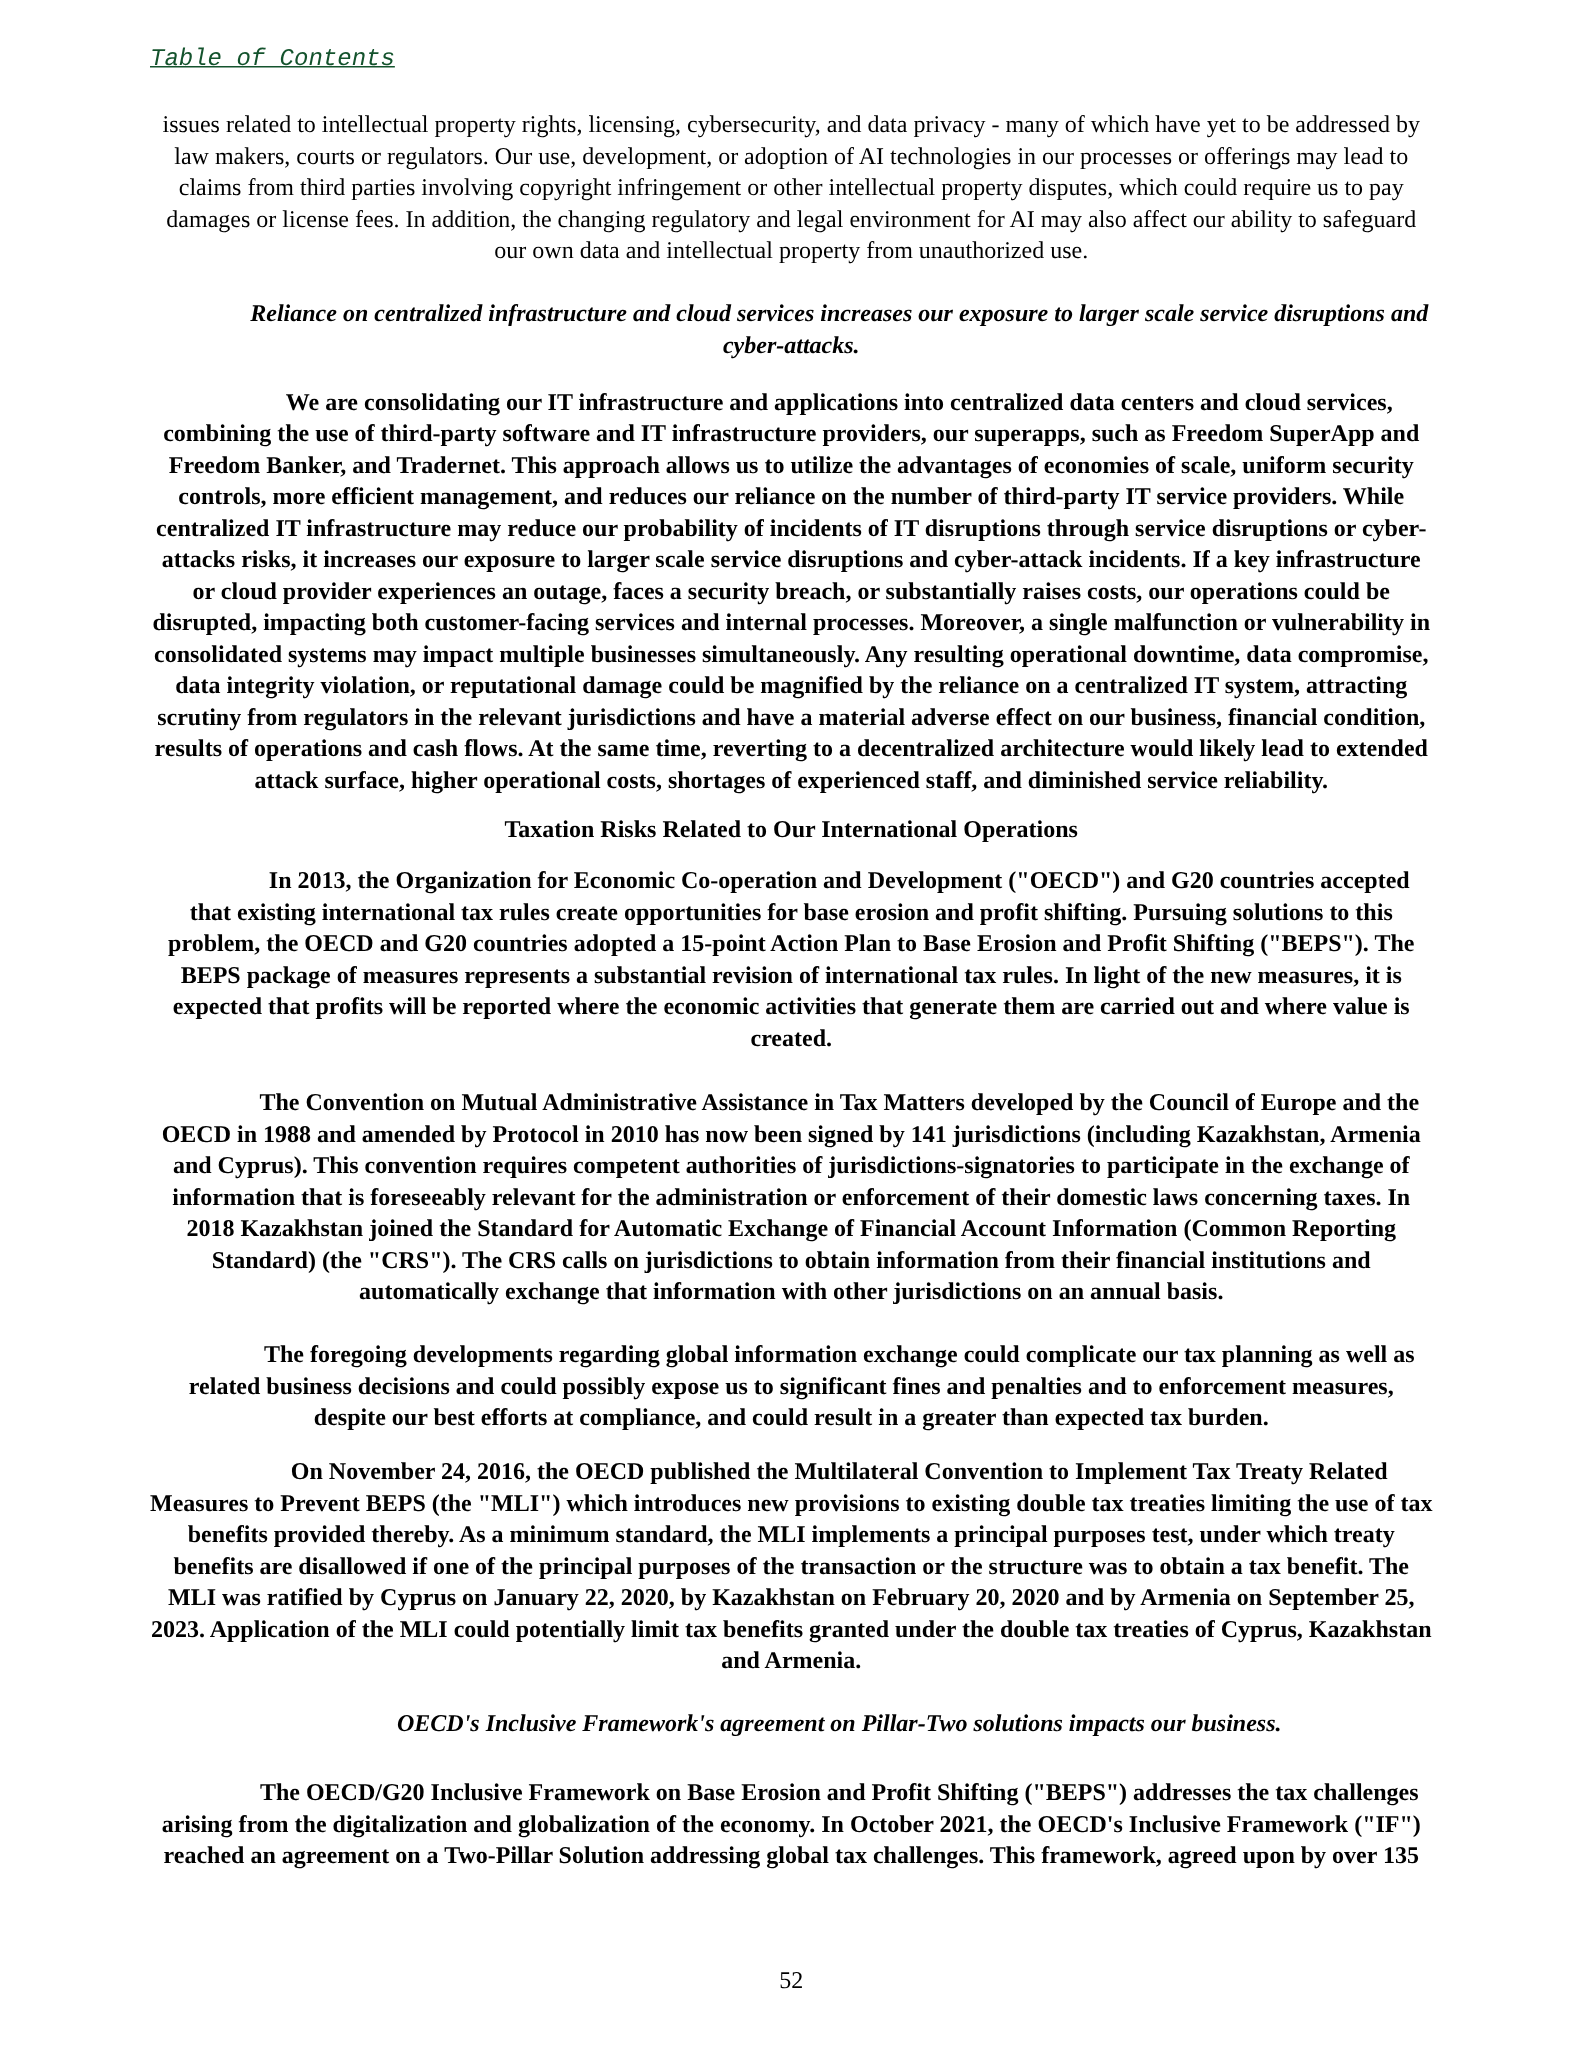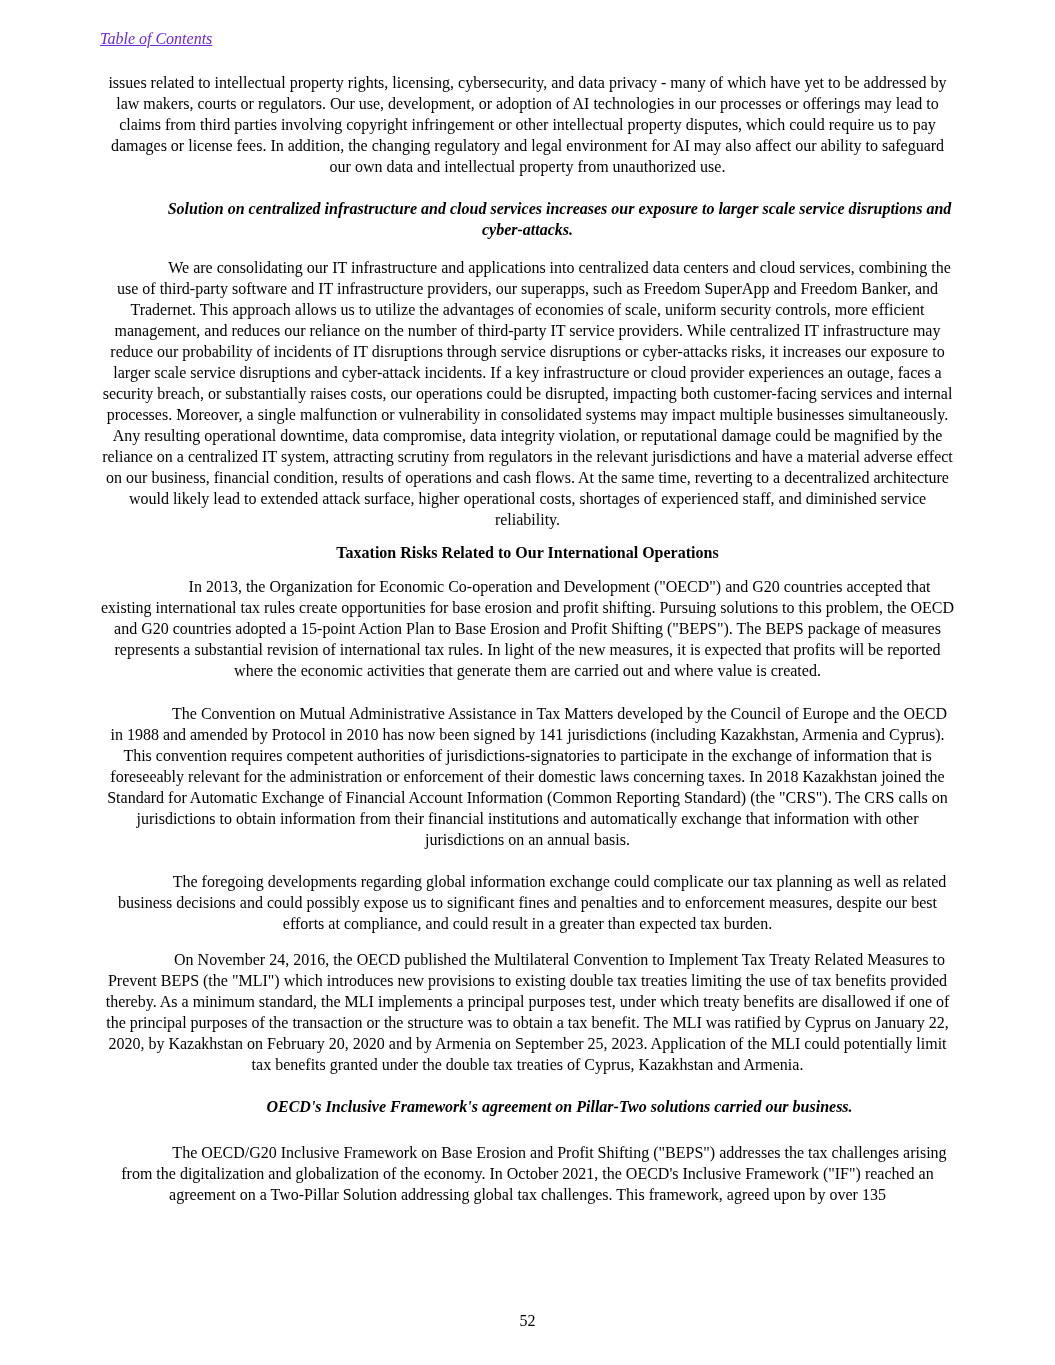--- a/index.html
+++ b/index.html
@@ -18,21 +18,21 @@
     padding: 28px 100px 0 100px;
     position: relative;
   }
   .toc-row { margin: 0; }
   .toc-link {
     font-style: italic;
     text-decoration: underline;
     cursor: pointer;
   }
   .block { margin: 0; text-align: center; }
-  .indent { text-indent: 64px; }
+  .indent { text-indent: 64px; font-weight: bold; }
   .bold { font-weight: bold; }
   .bolditalic { font-weight: bold; font-style: italic; }
   .mt23 { margin-top: 23px; }
   .mt21 { margin-top: 21px; }
   .mt17 { margin-top: 17px; }
   .mt12 { margin-top: 12px; }
   .mt13 { margin-top: 13px; }
   .mt22 { margin-top: 22px; }
   .mt15 { margin-top: 15px; }
   .mt25 { margin-top: 25px; }
@@ -42,38 +42,38 @@
     left: 0;
     width: 1055px;
     text-align: center;
   }
 </style>
 </head>
 <body>
 
 <div class="page">
 
-  <p class="toc-row"><a class="toc-link" style="color: #6d28d9;">Table of Contents</a></p>
+  <p class="toc-row"><a class="toc-link" style="color: #14532d; font-family: Liberation Mono, monospace;">Table of Contents</a></p>
 
   <p class="block mt23">issues related to intellectual property rights, licensing, cybersecurity, and data privacy - many of which have yet to be addressed by law makers, courts or regulators. Our use, development, or adoption of AI technologies in our processes or offerings may lead to claims from third parties involving copyright infringement or other intellectual property disputes, which could require us to pay damages or license fees. In addition, the changing regulatory and legal environment for AI may also affect our ability to safeguard our own data and intellectual property from unauthorized use.</p>
 
-  <p class="block bolditalic indent mt21">Solution on centralized infrastructure and cloud services increases our exposure to larger scale service disruptions and cyber-attacks.</p>
+  <p class="block bolditalic indent mt21">Reliance on centralized infrastructure and cloud services increases our exposure to larger scale service disruptions and cyber-attacks.</p>
 
   <p class="block indent mt17">We are consolidating our IT infrastructure and applications into centralized data centers and cloud services, combining the use of third-party software and IT infrastructure providers, our superapps, such as Freedom SuperApp and Freedom Banker, and Tradernet. This approach allows us to utilize the advantages of economies of scale, uniform security controls, more efficient management, and reduces our reliance on the number of third-party IT service providers. While centralized IT infrastructure may reduce our probability of incidents of IT disruptions through service disruptions or cyber-attacks risks, it increases our exposure to larger scale service disruptions and cyber-attack incidents. If a key infrastructure or cloud provider experiences an outage, faces a security breach, or substantially raises costs, our operations could be disrupted, impacting both customer-facing services and internal processes. Moreover, a single malfunction or vulnerability in consolidated systems may impact multiple businesses simultaneously. Any resulting operational downtime, data compromise, data integrity violation, or reputational damage could be magnified by the reliance on a centralized IT system, attracting scrutiny from regulators in the relevant jurisdictions and have a material adverse effect on our business, financial condition, results of operations and cash flows. At the same time, reverting to a decentralized architecture would likely lead to extended attack surface, higher operational costs, shortages of experienced staff, and diminished service reliability.</p>
 
   <p class="block bold mt12">Taxation Risks Related to Our International Operations</p>
 
 
   <p class="block indent mt13">In 2013, the Organization for Economic Co-operation and Development ("OECD") and G20 countries accepted that existing international tax rules create opportunities for base erosion and profit shifting. Pursuing solutions to this problem, the OECD and G20 countries adopted a 15-point Action Plan to Base Erosion and Profit Shifting ("BEPS"). The BEPS package of measures represents a substantial revision of international tax rules. In light of the new measures, it is expected that profits will be reported where the economic activities that generate them are carried out and where value is created.</p>
 
   <p class="block indent mt22">The Convention on Mutual Administrative Assistance in Tax Matters developed by the Council of Europe and the OECD in 1988 and amended by Protocol in 2010 has now been signed by 141 jurisdictions (including Kazakhstan, Armenia and Cyprus). This convention requires competent authorities of jurisdictions-signatories to participate in the exchange of information that is foreseeably relevant for the administration or enforcement of their domestic laws concerning taxes. In 2018 Kazakhstan joined the Standard for Automatic Exchange of Financial Account Information (Common Reporting Standard) (the "CRS"). The CRS calls on jurisdictions to obtain information from their financial institutions and automatically exchange that information with other jurisdictions on an annual basis.</p>
 
   <p class="block indent mt21">The foregoing developments regarding global information exchange could complicate our tax planning as well as related business decisions and could possibly expose us to significant fines and penalties and to enforcement measures, despite our best efforts at compliance, and could result in a greater than expected tax burden.</p>
 
   <p class="block indent mt15">On November 24, 2016, the OECD published the Multilateral Convention to Implement Tax Treaty Related Measures to Prevent BEPS (the "MLI") which introduces new provisions to existing double tax treaties limiting the use of tax benefits provided thereby. As a minimum standard, the MLI implements a principal purposes test, under which treaty benefits are disallowed if one of the principal purposes of the transaction or the structure was to obtain a tax benefit. The MLI was ratified by Cyprus on January 22, 2020, by Kazakhstan on February 20, 2020 and by Armenia on September 25, 2023. Application of the MLI could potentially limit tax benefits granted under the double tax treaties of Cyprus, Kazakhstan and Armenia.</p>
 
-  <p class="block bolditalic indent mt21">OECD's Inclusive Framework's agreement on Pillar-Two solutions carried our business.</p>
+  <p class="block bolditalic indent mt21">OECD's Inclusive Framework's agreement on Pillar-Two solutions impacts our business.</p>
 
   <p class="block indent mt25">The OECD/G20 Inclusive Framework on Base Erosion and Profit Shifting ("BEPS") addresses the tax challenges arising from the digitalization and globalization of the economy. In October 2021, the OECD's Inclusive Framework ("IF") reached an agreement on a Two-Pillar Solution addressing global tax challenges. This framework, agreed upon by over 135</p>
 
 </div>
 
 <div class="page-number">52</div>
 
 </body></html>

